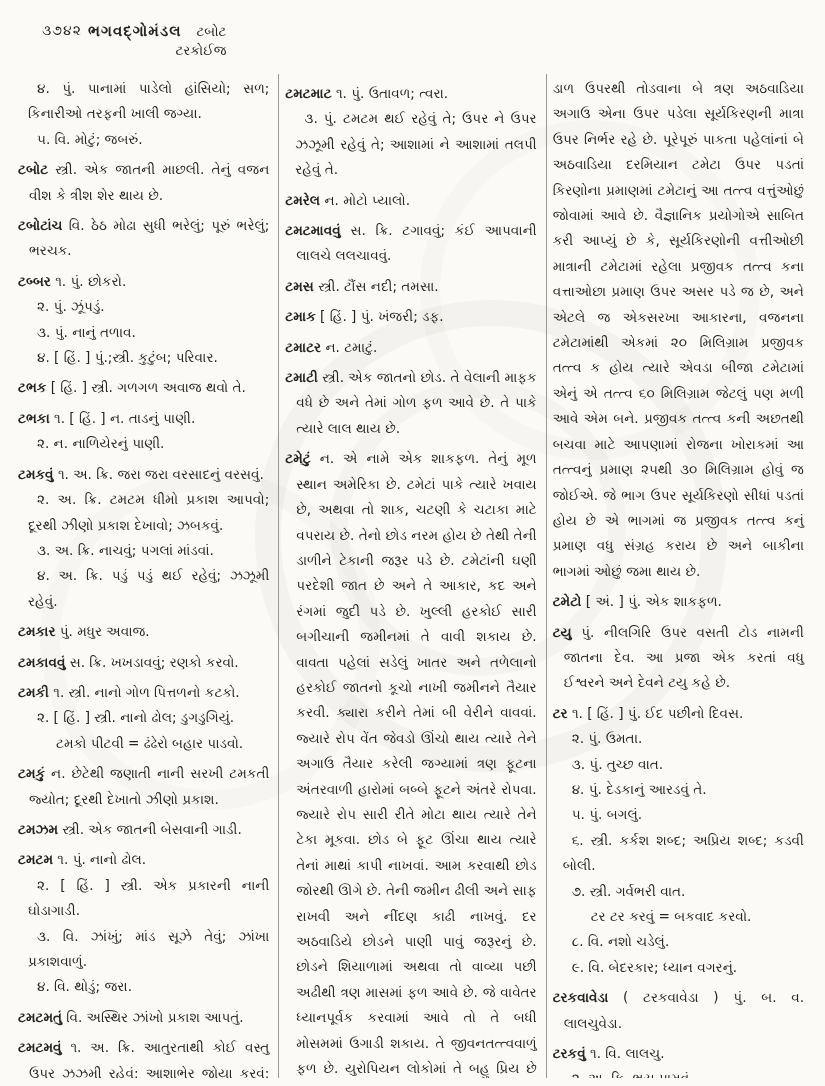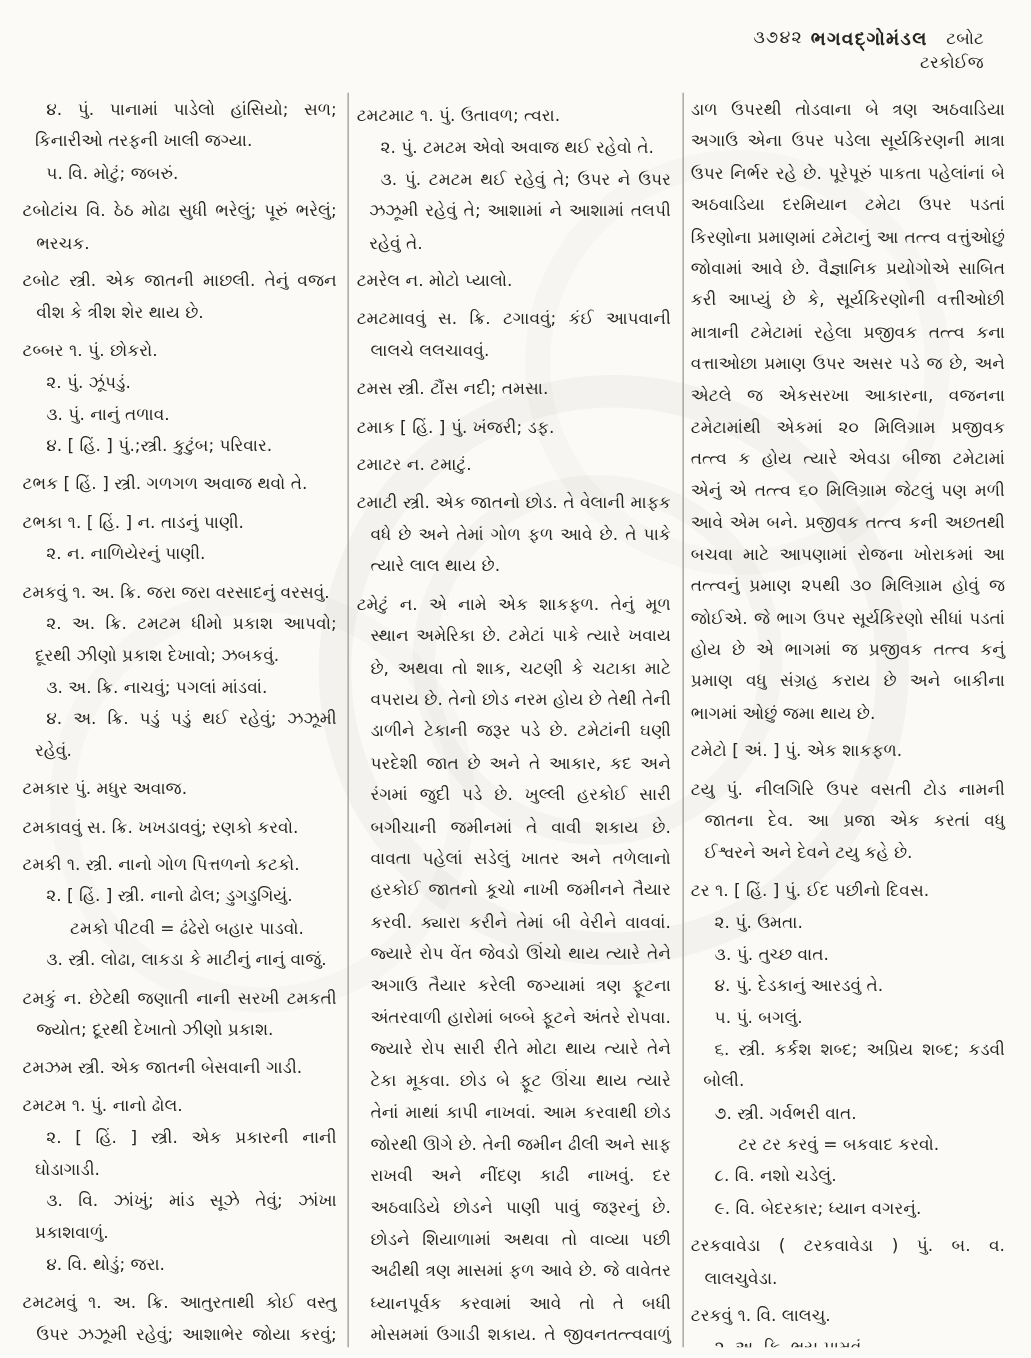--- a/index.html
+++ b/index.html
@@ -18,21 +18,21 @@
   }
   
   .wm{position:absolute;border-radius:50%;pointer-events:none;z-index:0;}
   .wm1{left:255px;top:300px;width:420px;height:420px;border:26px solid rgba(120,120,110,0.06);}
   .wm2{left:330px;top:380px;width:260px;height:260px;border:18px solid rgba(120,120,110,0.055);}
   .wm3{left:420px;top:120px;width:300px;height:300px;border:20px solid rgba(120,120,110,0.04);}
   .wm4{left:40px;top:470px;width:300px;height:300px;border:20px solid rgba(120,120,110,0.035);}
 
   .header{
     position:relative;z-index:2;
-    display:flex;justify-content:flex-end;align-items:flex-start;
+    display:flex;justify-content:flex-start;align-items:flex-start;
     padding:0 26px 0 30px;
     height:52px;
   }
   .pageno{font-size:14px;letter-spacing:1px;}
   .title{font-size:15px;font-weight:bold;letter-spacing:1px;transform:translateX(6px);}
   .guides{text-align:right;font-size:13.5px;line-height:19px;}
 
   .cols{
     position:relative;z-index:1;
     display:flex;
@@ -46,21 +46,21 @@
     font-size:13.6px;
     line-height:25.4px;
     text-align:justify;
   }
   .col + .col{border-left:1px solid #9a978e;}
   .para{margin:0;}
   .para.entry{padding-left:11px;text-indent:-11px;margin-top:5px;}
   .para.sense{padding-left:10px;text-indent:9px;}
   .para.idiom{padding-left:10px;text-indent:28px;}
   .para.cont{text-indent:0;}
-  .hw{font-weight:normal;}
+  .hw{font-weight:bold;}
 </style>
 </head>
 <body>
 
 <div class="page">
   <div class="wm wm1"></div>
   <div class="wm wm2"></div>
   <div class="wm wm3"></div>
   <div class="wm wm4"></div>
 
@@ -70,50 +70,49 @@
     <div class="guides">
       <div>ટબોટ</div>
       <div>ટરકોઈજ</div>
     </div>
   </div>
 
   <div class="cols">
     <div class="col">
         <div class="para sense">૪. પું. પાનામાં પાડેલો હાંસિયો; સળ; કિનારીઓ તરફની ખાલી જગ્યા.</div>
         <div class="para sense">૫. વિ. મોટું; જબરું.</div>
+        <div class="para entry"><span class="hw">ટબોટ</span> સ્ત્રી. એક જાતની માછલી. તેનું વજન વીશ કે ત્રીશ શેર થાય છે.</div>
         <div class="para entry"><span class="hw">ટબોટાંચ</span> વિ. ઠેઠ મોઢા સુધી ભરેલું; પૂરું ભરેલું; ભરચક.</div>
-        <div class="para entry"><span class="hw">ટબોટ</span> સ્ત્રી. એક જાતની માછલી. તેનું વજન વીશ કે ત્રીશ શેર થાય છે.</div>
         <div class="para entry"><span class="hw">ટબ્બર</span> ૧. પું. છોકરો.</div>
         <div class="para sense">૨. પું. ઝૂંપડું.</div>
         <div class="para sense">૩. પું. નાનું તળાવ.</div>
         <div class="para sense">૪. [ હિં. ] પું.;સ્ત્રી. કુટુંબ; પરિવાર.</div>
         <div class="para entry"><span class="hw">ટભક</span> [ હિં. ] સ્ત્રી. ગળગળ અવાજ થવો તે.</div>
         <div class="para entry"><span class="hw">ટભકા</span> ૧. [ હિં. ] ન. તાડનું પાણી.</div>
         <div class="para sense">૨. ન. નાળિયેરનું પાણી.</div>
         <div class="para entry"><span class="hw">ટમકવું</span> ૧. અ. ક્રિ. જરા જરા વરસાદનું વરસવું.</div>
         <div class="para sense">૨. અ. ક્રિ. ટમટમ ધીમો પ્રકાશ આપવો; દૂરથી ઝીણો પ્રકાશ દેખાવો; ઝબકવું.</div>
         <div class="para sense">૩. અ. ક્રિ. નાચવું; પગલાં માંડવાં.</div>
         <div class="para sense">૪. અ. ક્રિ. પડું પડું થઈ રહેવું; ઝઝૂમી રહેવું.</div>
         <div class="para entry"><span class="hw">ટમકાર</span> પું. મધુર અવાજ.</div>
         <div class="para entry"><span class="hw">ટમકાવવું</span> સ. ક્રિ. ખખડાવવું; રણકો કરવો.</div>
         <div class="para entry"><span class="hw">ટમકી</span> ૧. સ્ત્રી. નાનો ગોળ પિત્તળનો કટકો.</div>
         <div class="para sense">૨. [ હિં. ] સ્ત્રી. નાનો ઢોલ; ડુગડુગિયું.</div>
         <div class="para idiom">ટમકો પીટવી = ઢંઢેરો બહાર પાડવો.</div>
-        <div class="para sense">૩. સ્ત્રી. લોઢા, લાકડા કે માટીનું નાનું વાજું.</div>
         <div class="para entry"><span class="hw">ટમકું</span> ન. છેટેથી જણાતી નાની સરખી ટમકતી જ્યોત; દૂરથી દેખાતો ઝીણો પ્રકાશ.</div>
         <div class="para entry"><span class="hw">ટમઝમ</span> સ્ત્રી. એક જાતની બેસવાની ગાડી.</div>
         <div class="para entry"><span class="hw">ટમટમ</span> ૧. પું. નાનો ઢોલ.</div>
         <div class="para sense">૨. [ હિં. ] સ્ત્રી. એક પ્રકારની નાની ઘોડાગાડી.</div>
         <div class="para sense">૩. વિ. ઝાંખું; માંડ સૂઝે તેવું; ઝાંખા પ્રકાશવાળું.</div>
         <div class="para sense">૪. વિ. થોડું; જરા.</div>
+        <div class="para entry"><span class="hw">ટમટમતું</span> વિ. અસ્થિર ઝાંખો પ્રકાશ આપતું.</div>
         <div class="para entry"><span class="hw">ટમટમવું</span> ૧. અ. ક્રિ. આતુરતાથી કોઈ વસ્તુ ઉપર ઝઝૂમી રહેવું; આશાભેર જોયા કરવું; આતુર થઈ જવું; આશામાં ને આશામાં આમતેમ ભટકવું; વાટ જોઈ આતુર થઈ રહેવું.</div>
       </div>
     <div class="col">
         <div class="para entry"><span class="hw">ટમટમાટ</span> ૧. પું. ઉતાવળ; ત્વરા.</div>
-        <div class="para sense">૨. પું. ટમટમ એવો અવાજ થઈ રહેવો તે.</div>
         <div class="para sense">૩. પું. ટમટમ થઈ રહેવું તે; ઉપર ને ઉપર ઝઝૂમી રહેવું તે; આશામાં ને આશામાં તલપી રહેવું તે.</div>
         <div class="para entry"><span class="hw">ટમરેલ</span> ન. મોટો પ્યાલો.</div>
         <div class="para entry"><span class="hw">ટમટમાવવું</span> સ. ક્રિ. ટગાવવું; કંઈ આપવાની લાલચે લલચાવવું.</div>
         <div class="para entry"><span class="hw">ટમસ</span> સ્ત્રી. ટૌંસ નદી; તમસા.</div>
         <div class="para entry"><span class="hw">ટમાક</span> [ હિં. ] પું. ખંજરી; ડફ.</div>
         <div class="para entry"><span class="hw">ટમાટર</span> ન. ટમાટું.</div>
         <div class="para entry"><span class="hw">ટમાટી</span> સ્ત્રી. એક જાતનો છોડ. તે વેલાની માફક વધે છે અને તેમાં ગોળ ફળ આવે છે. તે પાકે ત્યારે લાલ થાય છે.</div>
         <div class="para entry"><span class="hw">ટમેટું</span> ન. એ નામે એક શાકફળ. તેનું મૂળ સ્થાન અમેરિકા છે. ટમેટાં પાકે ત્યારે ખવાય છે, અથવા તો શાક, ચટણી કે ચટાકા માટે વપરાય છે. તેનો છોડ નરમ હોય છે તેથી તેની ડાળીને ટેકાની જરૂર પડે છે. ટમેટાંની ઘણી પરદેશી જાત છે અને તે આકાર, કદ અને રંગમાં જુદી પડે છે. ખુલ્લી હરકોઈ સારી બગીચાની જમીનમાં તે વાવી શકાય છે. વાવતા પહેલાં સડેલું ખાતર અને તળેલાનો હરકોઈ જાતનો કૂચો નાખી જમીનને તૈયાર કરવી. ક્યારા કરીને તેમાં બી વેરીને વાવવાં. જ્યારે રોપ વેંત જેવડો ઊંચો થાય ત્યારે તેને અગાઉ તૈયાર કરેલી જગ્યામાં ત્રણ ફૂટના અંતરવાળી હારોમાં બબ્બે ફૂટને અંતરે રોપવા. જ્યારે રોપ સારી રીતે મોટા થાય ત્યારે તેને ટેકા મૂકવા. છોડ બે ફૂટ ઊંચા થાય ત્યારે તેનાં માથાં કાપી નાખવાં. આમ કરવાથી છોડ જોરથી ઊગે છે. તેની જમીન ઢીલી અને સાફ રાખવી અને નીંદણ કાઢી નાખવું. દર અઠવાડિયે છોડને પાણી પાવું જરૂરનું છે. છોડને શિયાળામાં અથવા તો વાવ્યા પછી અઢીથી ત્રણ માસમાં ફળ આવે છે. જે વાવેતર ધ્યાનપૂર્વક કરવામાં આવે તો તે બધી મોસમમાં ઉગાડી શકાય. તે જીવનતત્ત્વવાળું ફળ છે. યુરોપિયન લોકોમાં તે બહુ પ્રિય છે અને હિંદમાં તે ધીમે ધીમે પ્રિય થતું જાય છે. અમેરિકામાં પોષક તત્ત્વ સંબંધી પ્રયોગશાળામાં આપણી કલ્પનામાં પણ ન આવે એટલાં મોટાં ટમેટાં જોવા મળે છે. અમેરિકાની એ પ્રયોગશાળામાં ટમેટાના અલગ અલગ ઉગાડાયેલા છોડને સૂર્યકિરણની ઓછીવત્તી ગરમી આપીને એની ઉછેરનોંધ લેવામાં આવે છે. ટમેટામાંથી મળતા પ્રજીવક તત્ત્વ ક ઉપર સૂર્યકિરણની થતી અસર: ટમેટામાંથી મળતું પ્રજીવક તત્ત્વ પાકા ટમેટાને</div>
       </div>
     <div class="col">

